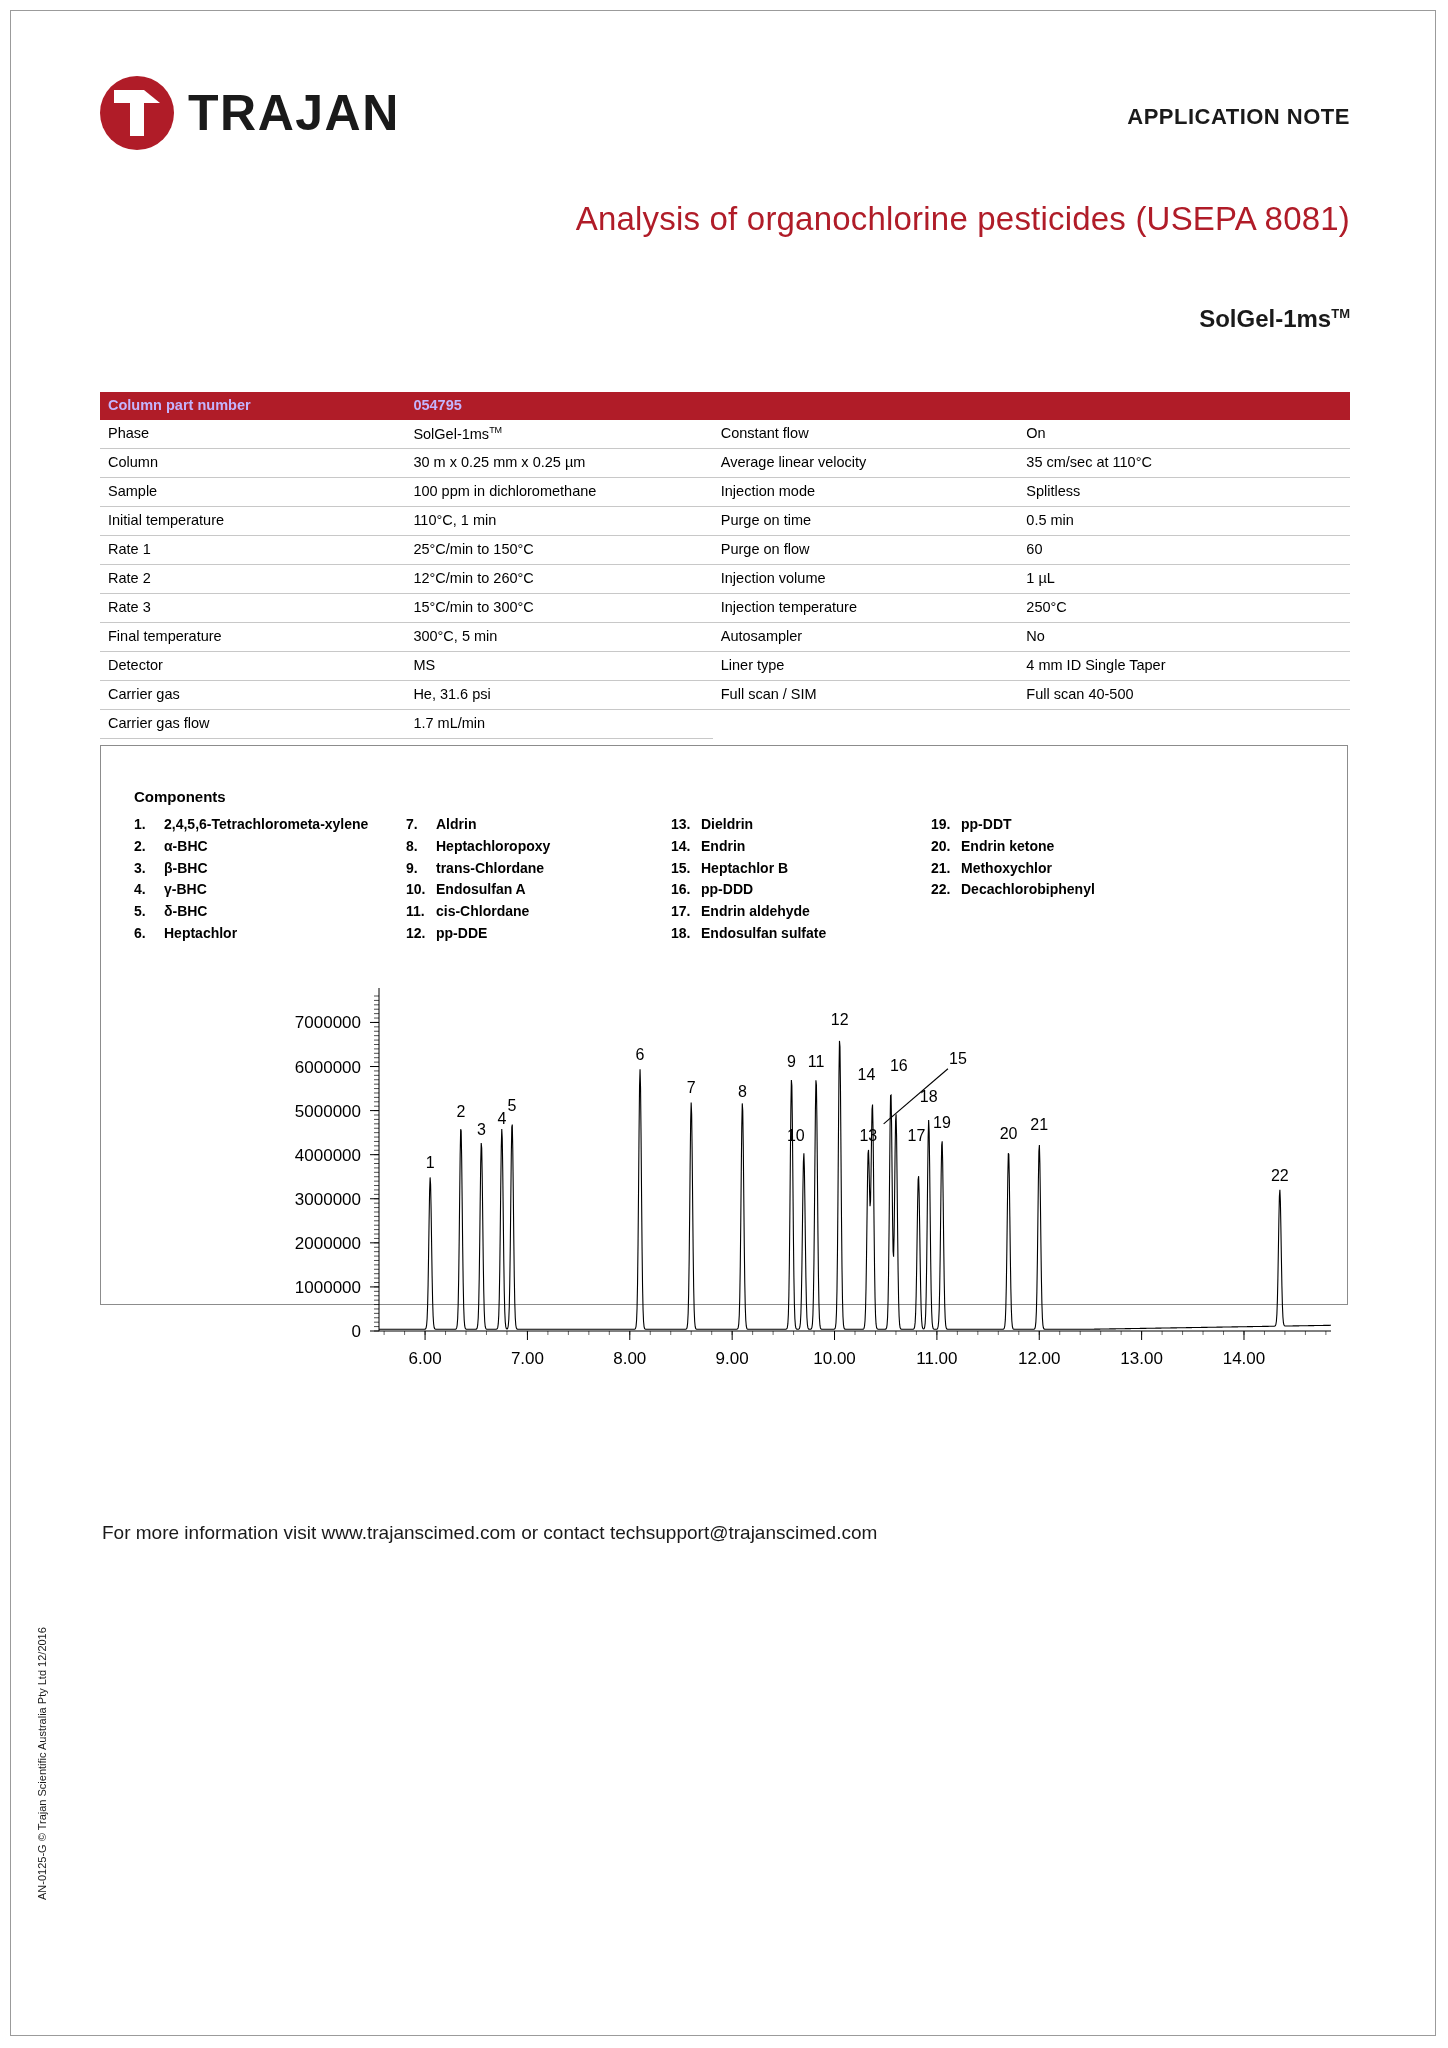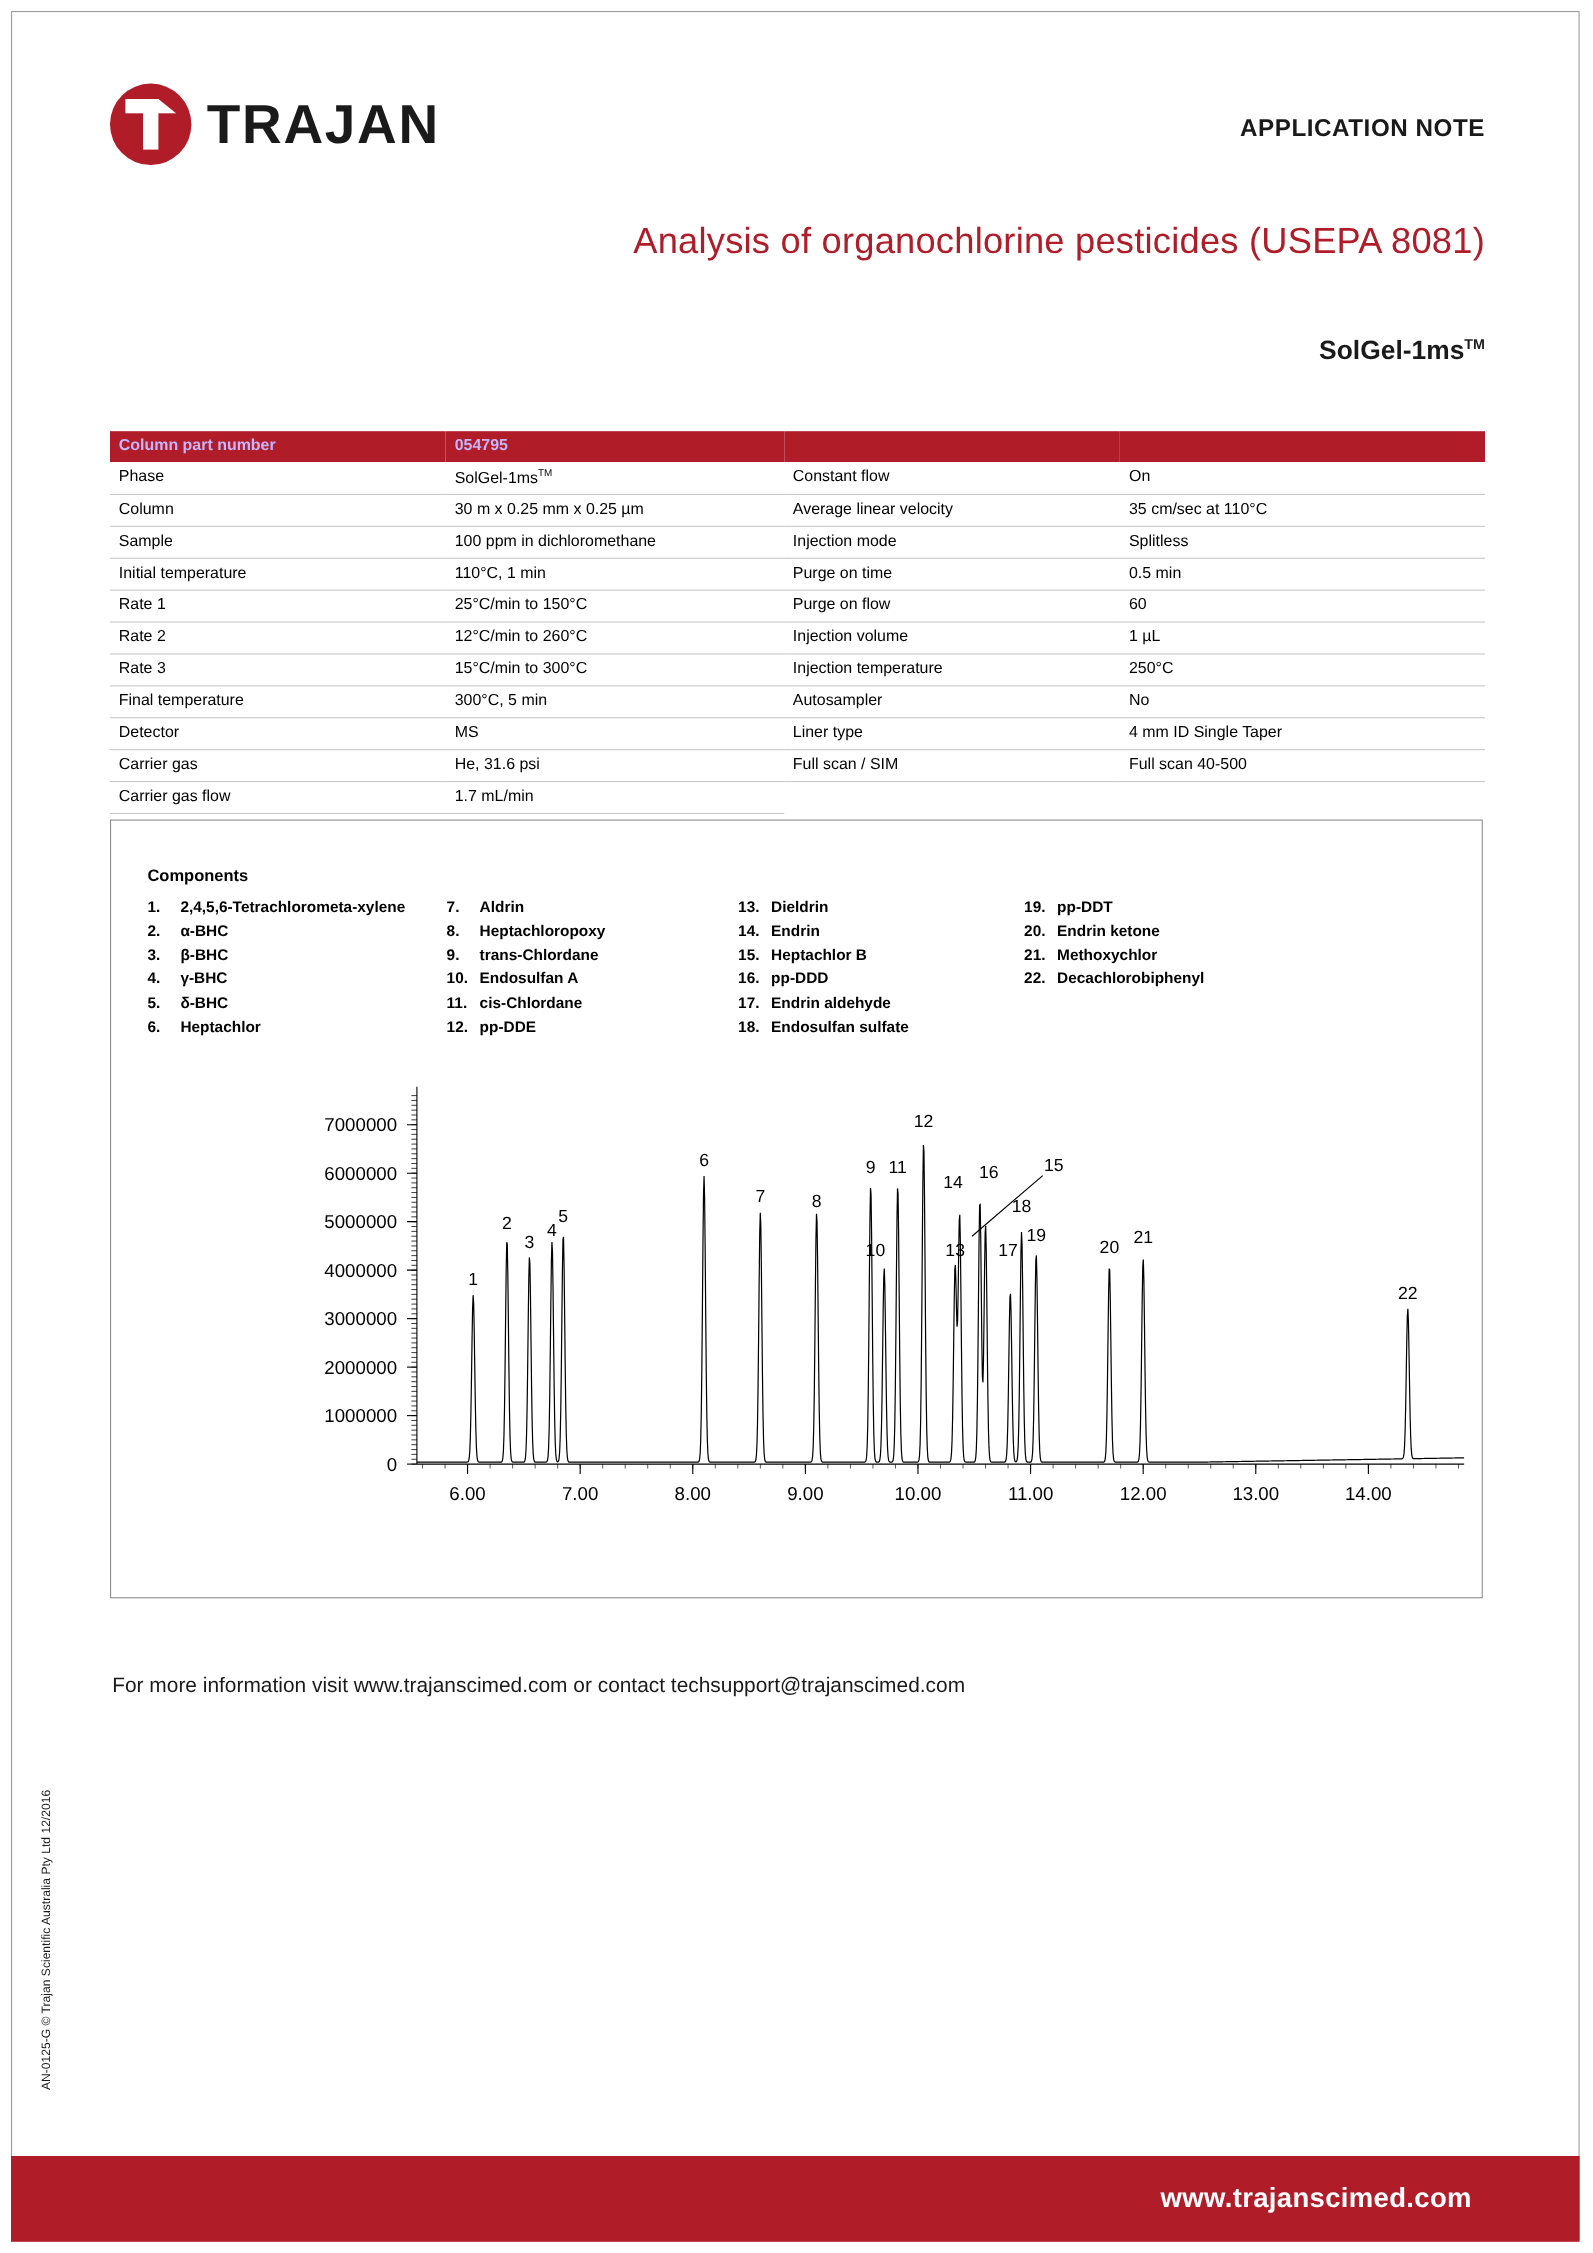--- a/index.html
+++ b/index.html
@@ -142,21 +142,21 @@
   #spec-table td.c3 { width: 305px; }
   #spec-table td.c4 { width: 335px; }
   #spec-table td.blank { border-bottom: none; }
   sup.tm2 { font-size: 9px; }
   
   #chrom-panel {
     position: absolute;
     left: 100px;
     top: 745px;
     width: 1248px;
-    height: 708px;
+    height: 560px;
     border: 1px solid #8c8c8c;
     box-sizing: border-box;
   }
   #components-title {
     position: absolute;
     left: 33px;
     top: 42px;
     font-size: 15px;
     font-weight: bold;
   }
@@ -539,16 +539,13 @@
           <text x="907.548387096774" y="163.25657894736844" text-anchor="middle" font-size="16" font-family="&quot;Liberation Sans&quot;, sans-serif" fill="#000">20</text>
           <text x="938.258064516129" y="154.4407894736842" text-anchor="middle" font-size="16" font-family="&quot;Liberation Sans&quot;, sans-serif" fill="#000">21</text>
           <text x="1178.8172043010754" y="205.1315789473684" text-anchor="middle" font-size="16" font-family="&quot;Liberation Sans&quot;, sans-serif" fill="#000">22</text>
           <line x1="846.9462365591397" y1="92.73026315789474" x2="782.6623655913979" y2="147.82894736842104" stroke="#000" stroke-width="1.1"></line>
         </svg>
     </div>
   </div>
 
   <div id="more-info">For more information visit www.trajanscimed.com or contact techsupport@trajanscimed.com</div>
   <div id="sidebar-note">AN-0125-G © Trajan Scientific Australia Pty Ltd 12/2016</div>
-  <div id="footer-bar">
-    <div id="footer-url">www.trajanscimed.com</div>
-  </div>
 </div>
 
 </body></html>

